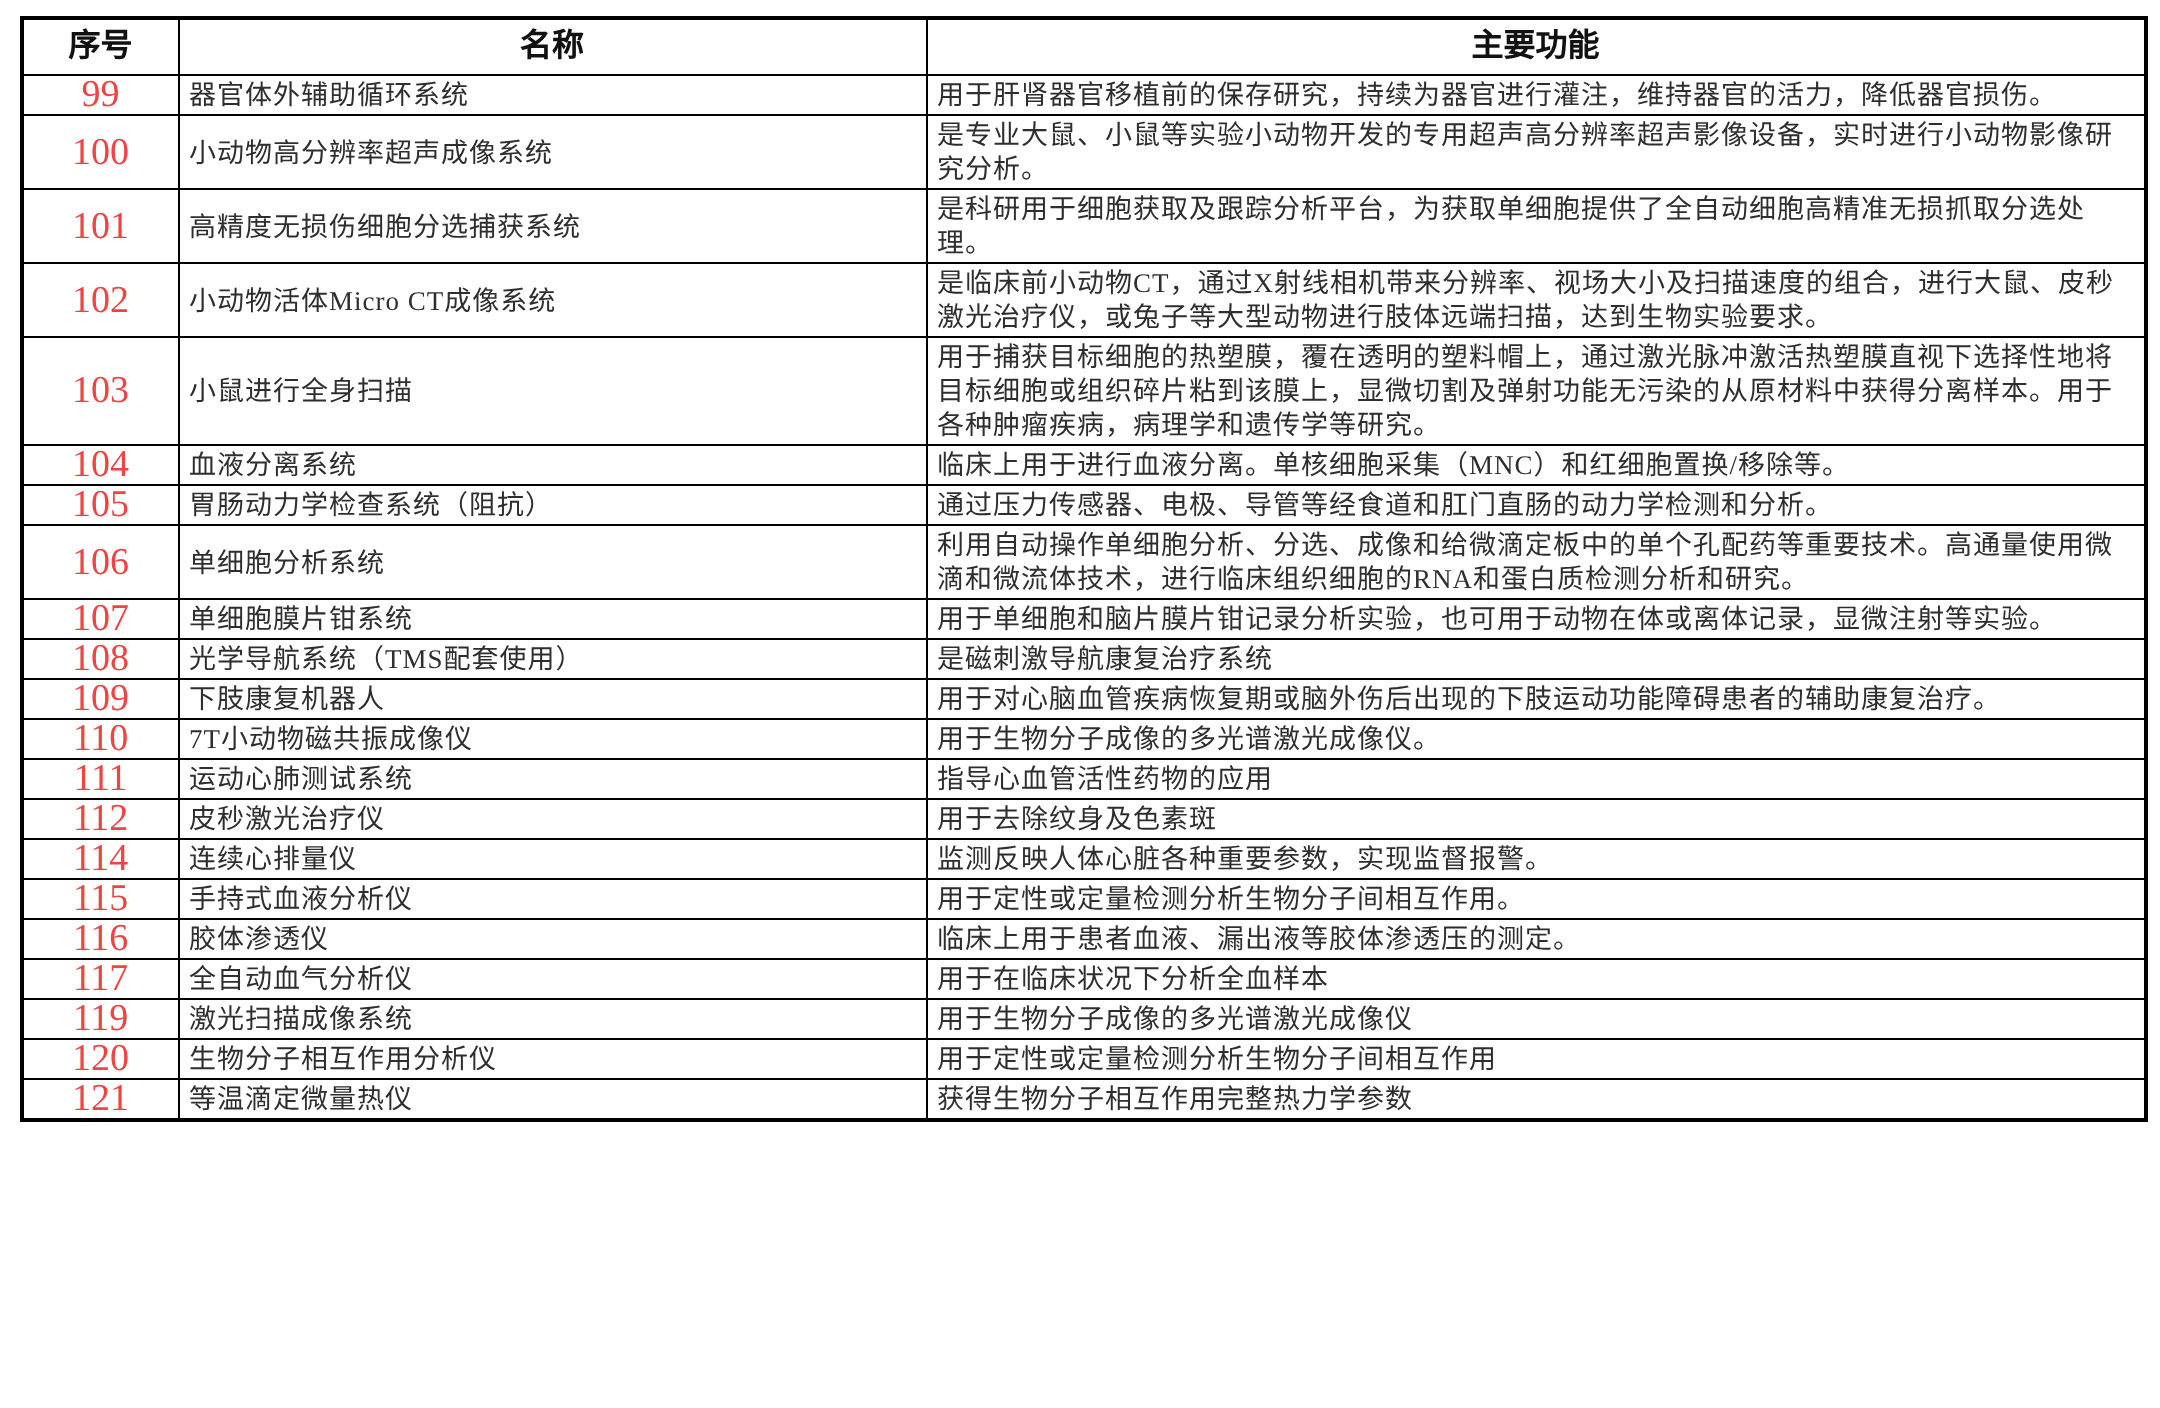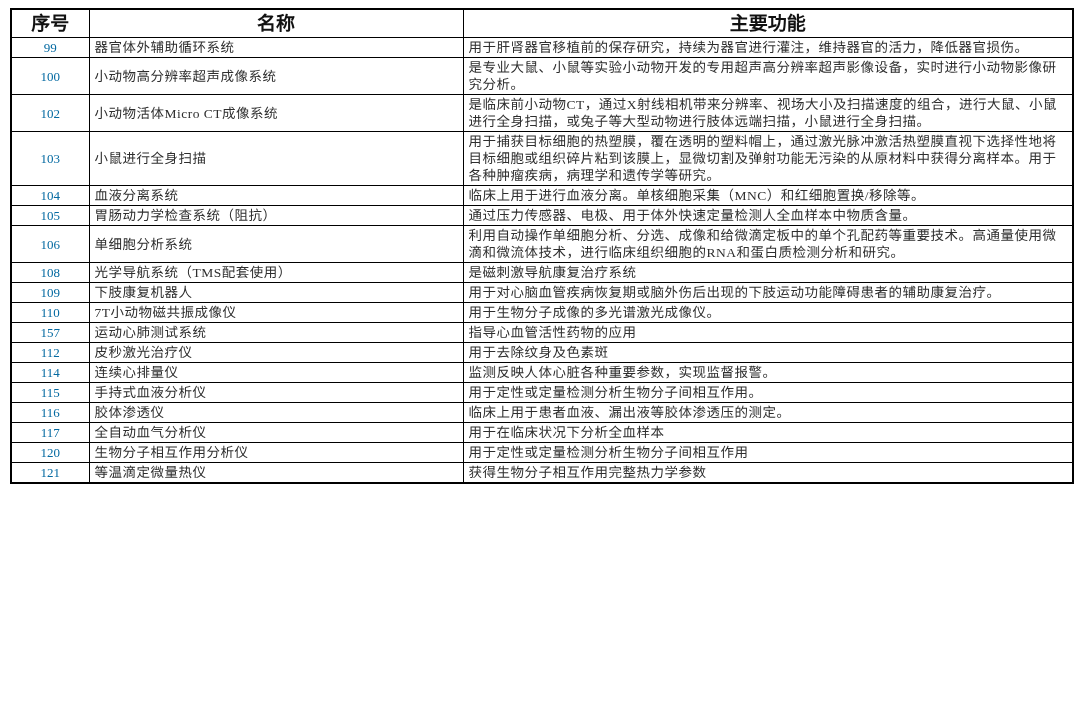--- a/index.html
+++ b/index.html
@@ -22,38 +22,38 @@
     border-collapse: collapse;
     table-layout: fixed;
     width: 1062px;
     border: 2px solid #000000;
   }
   .doc-table th, .doc-table td {
     border: 1px solid #000000;
     overflow: hidden;
   }
   .doc-table th {
-    font-size: 19px;
+    font-size: 16px;
     font-weight: bold;
     color: #111111;
     text-align: center;
     padding: 5px 2px;
     line-height: 17px;
   }
   .doc-table td {
     font-size: 13.5px;
     color: #2e2e2e;
     line-height: 17px;
     padding: 1px 5px;
     vertical-align: middle;
   }
   td.cell-no {
     text-align: center;
-    color: #0369a1;
-    font-size: 13px;
+    color: #ef4444;
+    font-size: 19px;
     padding: 1px 2px;
   }
   td.cell-name {
     white-space: pre-line;
     letter-spacing: 0.5px;
     margin-top: 26px;
   }
   td.cell-func {
     letter-spacing: 0.5px;
   }
@@ -81,72 +81,82 @@
     <td class="cell-name">器官体外辅助循环系统</td>
     <td class="cell-func">用于肝肾器官移植前的保存研究，持续为器官进行灌注，维持器官的活力，降低器官损伤。</td>
   </tr>
 
   <tr>
     <td class="cell-no">100</td>
     <td class="cell-name">小动物高分辨率超声成像系统</td>
     <td class="cell-func">是专业大鼠、小鼠等实验小动物开发的专用超声高分辨率超声影像设备，实时进行小动物影像研究分析。</td>
   </tr>
 
+  <tr>
+    <td class="cell-no">101</td>
+    <td class="cell-name">高精度无损伤细胞分选捕获系统</td>
+    <td class="cell-func">是科研用于细胞获取及跟踪分析平台，为获取单细胞提供了全自动细胞高精准无损抓取分选处理。</td>
+  </tr>
 
   <tr>
     <td class="cell-no">102</td>
     <td class="cell-name">小动物活体Micro CT成像系统</td>
-    <td class="cell-func">是临床前小动物CT，通过X射线相机带来分辨率、视场大小及扫描速度的组合，进行大鼠、小鼠进行全身扫描，或兔子等大型动物进行肢体远端扫描，小鼠进行全身扫描。</td>
+    <td class="cell-func">是临床前小动物CT，通过X射线相机带来分辨率、视场大小及扫描速度的组合，进行大鼠、皮秒激光治疗仪，或兔子等大型动物进行肢体远端扫描，达到生物实验要求。</td>
   </tr>
 
   <tr>
     <td class="cell-no">103</td>
     <td class="cell-name">小鼠进行全身扫描</td>
     <td class="cell-func">用于捕获目标细胞的热塑膜，覆在透明的塑料帽上，通过激光脉冲激活热塑膜直视下选择性地将目标细胞或组织碎片粘到该膜上，显微切割及弹射功能无污染的从原材料中获得分离样本。用于各种肿瘤疾病，病理学和遗传学等研究。</td>
   </tr>
 
   <tr>
     <td class="cell-no">104</td>
     <td class="cell-name">血液分离系统</td>
     <td class="cell-func">临床上用于进行血液分离。单核细胞采集（MNC）和红细胞置换/移除等。</td>
   </tr>
 
   <tr>
     <td class="cell-no">105</td>
     <td class="cell-name">胃肠动力学检查系统（阻抗）</td>
-    <td class="cell-func">通过压力传感器、电极、用于体外快速定量检测人全血样本中物质含量。</td>
+    <td class="cell-func">通过压力传感器、电极、导管等经食道和肛门直肠的动力学检测和分析。</td>
   </tr>
 
   <tr>
     <td class="cell-no">106</td>
     <td class="cell-name">单细胞分析系统</td>
     <td class="cell-func">利用自动操作单细胞分析、分选、成像和给微滴定板中的单个孔配药等重要技术。高通量使用微滴和微流体技术，进行临床组织细胞的RNA和蛋白质检测分析和研究。</td>
   </tr>
 
+  <tr>
+    <td class="cell-no">107</td>
+    <td class="cell-name">单细胞膜片钳系统</td>
+    <td class="cell-func">用于单细胞和脑片膜片钳记录分析实验，也可用于动物在体或离体记录，显微注射等实验。</td>
+  </tr>
 
   <tr>
     <td class="cell-no">108</td>
     <td class="cell-name">光学导航系统（TMS配套使用）</td>
     <td class="cell-func">是磁刺激导航康复治疗系统</td>
   </tr>
 
   <tr>
     <td class="cell-no">109</td>
     <td class="cell-name">下肢康复机器人</td>
     <td class="cell-func">用于对心脑血管疾病恢复期或脑外伤后出现的下肢运动功能障碍患者的辅助康复治疗。</td>
   </tr>
 
   <tr>
     <td class="cell-no">110</td>
     <td class="cell-name">7T小动物磁共振成像仪</td>
     <td class="cell-func">用于生物分子成像的多光谱激光成像仪。</td>
   </tr>
 
   <tr>
-    <td class="cell-no">157</td>
+    <td class="cell-no">111</td>
     <td class="cell-name">运动心肺测试系统</td>
     <td class="cell-func">指导心血管活性药物的应用</td>
   </tr>
 
   <tr>
     <td class="cell-no">112</td>
     <td class="cell-name">皮秒激光治疗仪</td>
     <td class="cell-func">用于去除纹身及色素斑</td>
   </tr>
 
@@ -169,20 +179,25 @@
     <td class="cell-func">临床上用于患者血液、漏出液等胶体渗透压的测定。</td>
   </tr>
 
   <tr>
     <td class="cell-no">117</td>
     <td class="cell-name">全自动血气分析仪</td>
     <td class="cell-func">用于在临床状况下分析全血样本</td>
   </tr>
 
 
+  <tr>
+    <td class="cell-no">119</td>
+    <td class="cell-name">激光扫描成像系统</td>
+    <td class="cell-func">用于生物分子成像的多光谱激光成像仪</td>
+  </tr>
 
   <tr>
     <td class="cell-no">120</td>
     <td class="cell-name">生物分子相互作用分析仪</td>
     <td class="cell-func">用于定性或定量检测分析生物分子间相互作用</td>
   </tr>
 
   <tr>
     <td class="cell-no">121</td>
     <td class="cell-name">等温滴定微量热仪</td>

